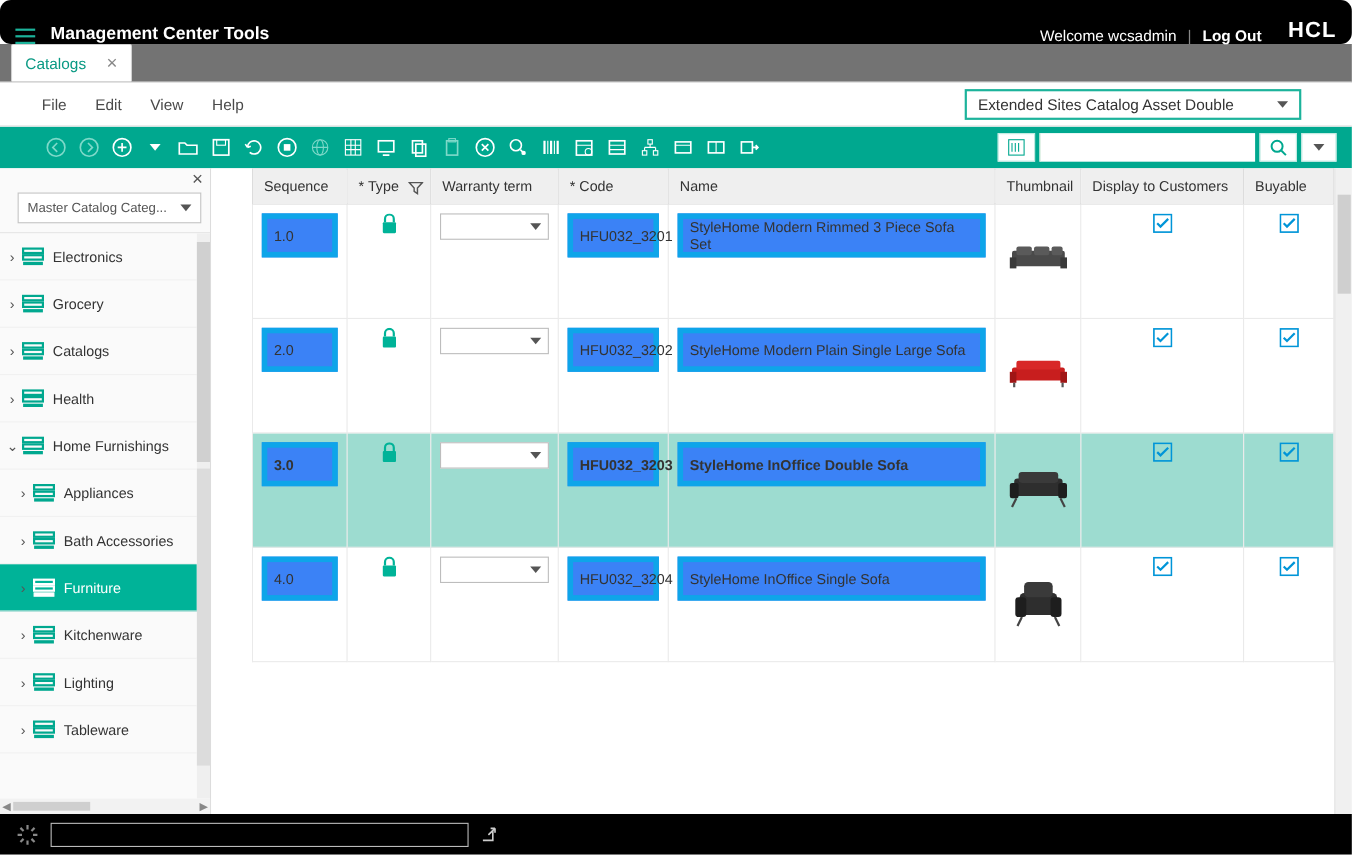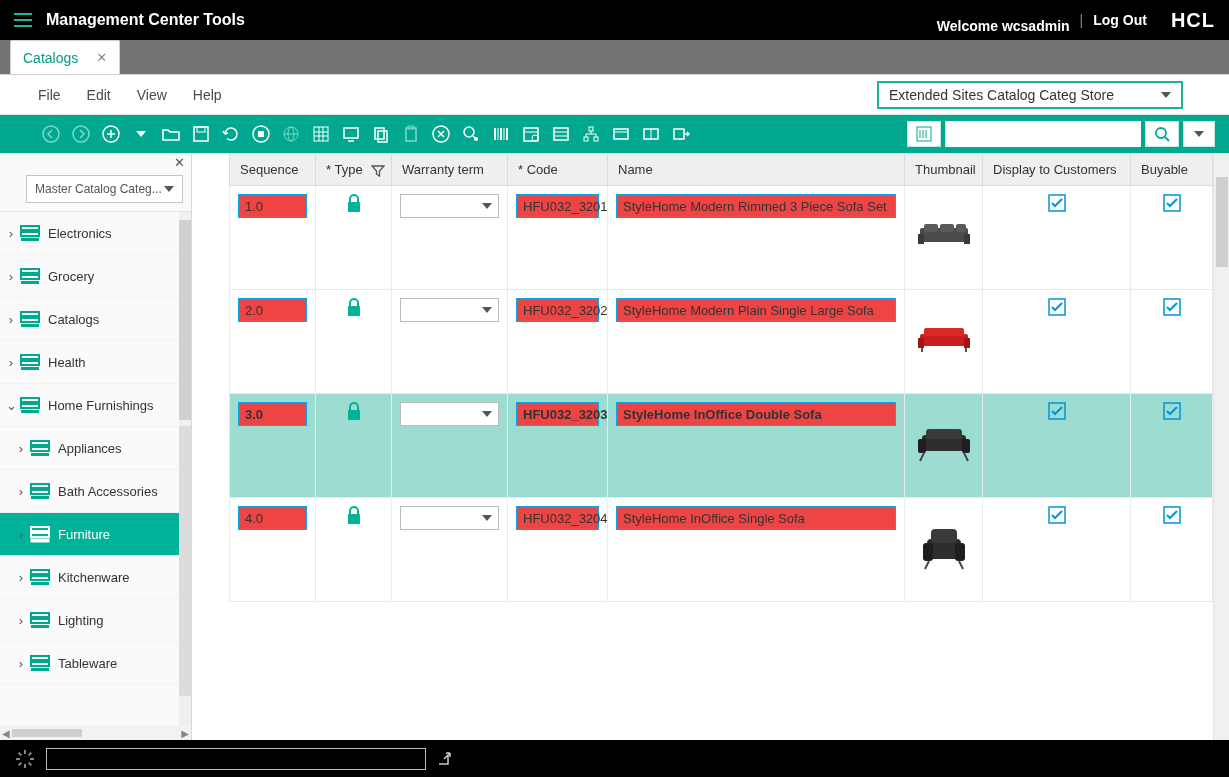--- a/index.html
+++ b/index.html
@@ -1,24 +1,24 @@
 <!DOCTYPE html>
 <html><head>
 <meta charset="utf-8">
 <style>
   * { box-sizing: border-box; margin: 0; padding: 0; }
   body { font-family: Arial, Helvetica, sans-serif; font-size: 13px; background:#fff; width:1229px; height:777px; overflow:hidden; position:relative;}
   
   
-  .topbar { height:40px; background:#000; color:#fff; display:flex; align-items:center; padding:0 14px; font-size:14px;}
+  .topbar { height:40px; background:#000; color:#fff; display:flex; align-items:flex-end; padding:0 14px; font-size:14px;border-radius:10px;}
   .hamburger { width:18px; height:14px; display:flex; flex-direction:column; justify-content:space-between; margin-right:14px;}
   .hamburger span { height:2px; background:#1cb39b;}
   .topbar-title { font-weight:bold; font-size:16px;}
   .topbar-spacer { flex:1;}
-  .topbar-welcome { font-weight:bold; margin-right:10px;margin-top:12px;}
+  .topbar-welcome { font-weight:normal; margin-right:10px;margin-top:12px;}
   .topbar-sep { color:#888; margin-right:10px;}
   .topbar-logout { font-weight:bold; margin-right:24px;}
   .brand { font-weight:bold; font-size:20px; letter-spacing:1px;}
 
   
   .tabstrip { height:35px; background:#737373; border-bottom:1px solid #d0d0d0; display:flex; align-items:flex-end; padding-left:10px;}
   .tab { height:34px; background:#fff; border:1px solid #d0d0d0; border-bottom:none; display:flex; align-items:center; padding:0 12px; gap:18px; border-radius:2px 2px 0 0;}
   .tab span.label { color:#099983; font-size:14px;}
   .tab .close { color:#888; font-size:13px;}
 
@@ -35,21 +35,21 @@
   .searchbox { width:196px; height:26px; border:none; border-left:1px solid #cfead9; padding:0 6px;}
   .search-btn { width:34px; height:26px; background:#fff; border:1px solid #bfe9e1; display:flex; align-items:center; justify-content:center; color:#00a88f;}
   .dropdown-btn { width:32px; height:26px; background:#fff; border:1px solid #bfe9e1; display:flex; align-items:center; justify-content:center; color:#333;}
 
   
   .main { display:flex; height:calc(100% - 40px - 35px - 40px - 38px - 37px);}
 
   
   .sidebar { width:192px; border-right:1px solid #d9d9d9; display:flex; flex-direction:column; background:#fafafa;}
   .side-close { height:18px; display:flex; justify-content:flex-end; padding-right:6px; align-items:center; color:#555;}
-  .cat-select { margin:4px 8px 8px 26px; height:28px; border:1px solid #c4c4c4; background:#fff; display:flex; align-items:center; justify-content:space-between; padding:0 8px; color:#555; font-size:12px;}
+  .cat-select { margin:4px 8px 8px 16px; height:28px; border:1px solid #c4c4c4; background:#fff; display:flex; align-items:center; justify-content:space-between; padding:0 8px; color:#555; font-size:12px;}
   .tree-wrap { flex:1; overflow:hidden; position:relative; border-top:1px solid #e5e5e5;}
   .tree { position:absolute; left:0; right:12px; top:0; bottom:0; overflow:hidden;}
   .tree-scroll { position:absolute; right:0; top:0; width:12px; height:100%; background:#efefef;}
   .tree-scroll-thumb { position:absolute; right:0; top:8px; width:12px; height:200px; background:#d0d0d0;}
   .tree-scroll-thumb2 { position:absolute; right:0; top:214px; width:12px; height:270px; background:#dcdcdc;}
   .tree-item { height:43px; display:flex; align-items:center; padding-left:6px; color:#333; font-size:13px; border-bottom:1px solid #f1f1f1;}
   .tree-item .exp { width:10px; text-align:center; color:#555; margin-right:4px;}
   .tree-item.sub { padding-left:16px;}
   .tree-item.selected { background:#00b398; color:#fff;}
   .tree-item.selected .cat-id line, .tree-item.selected .cat-id rect { stroke:#fff;}
@@ -63,21 +63,21 @@
   .expand-icon { margin-left:auto; color:#555;}
   
   .grid-wrap { flex:1; display:flex; position:relative;padding-left:37px;}
   .grid { flex:1; overflow:hidden;}
   .grid-scroll { width:16px; background:#f0f0f0; border-left:1px solid #e4e4e4; position:relative;}
   .grid-scroll-thumb { position:absolute; top:24px; left:2px; width:12px; height:90px; background:#cfcfcf;}
   
   table.datagrid { width:100%; border-collapse:collapse; table-layout:fixed;}
   .datagrid th { background:#efefef; border:1px solid #dcdcdc; text-align:left; padding:8px 10px; font-weight:normal; color:#333; font-size:13px; height:32px; position:relative;}
   .datagrid td { border:1px solid #eaeaea; padding:8px 8px; vertical-align:top; height:104px;}
-  .input-cell { border:1px solid #0ea5e9; background:#ef4444; height:24px; padding:2px 6px; font-size:13px; color:#333; width:100%; display:flex; align-items:center;}
+  .input-cell { border:5px solid #0ea5e9; background:#3b82f6; height:40px; padding:2px 6px; font-size:13px; color:#333; width:100%; display:flex; align-items:center;}
   .dd-cell { border:1px solid #bdbdbd; background:#fff; height:24px; width:100%; display:flex; align-items:center; justify-content:flex-end; padding:0 6px;}
   .lock-cell { display:flex; align-items:flex-start; justify-content:center;}
   .check-cell { display:flex; align-items:flex-start; justify-content:center;}
   .thumb-cell { display:flex; align-items:center; justify-content:center; height:80px;}
   tr.row-selected td { background:#9ddcd0;font-weight:bold;}
   
   .status-row { height:24px; border-top:1px solid #e0e0e0; padding:4px 10px; color:#8a8a8a; font-size:12px;}
 
   
   .bottombar { height:37px; background:#000; display:flex; align-items:center; padding:0 14px; gap:10px;}
@@ -112,21 +112,21 @@
   </div>
 </div>
 
 <div class="menubar">
   <span>File</span>
   <span>Edit</span>
   <span>View</span>
   <span>Help</span>
   <div class="menubar-spacer"></div>
   <div class="store-select">
-    <span>Extended Sites Catalog Categ Store</span>
+    <span>Extended Sites Catalog Asset Double</span>
     <span class="chev"></span>
   </div>
 </div>
 
 <div class="toolbar">
   <div class="tbicon">
       <svg width="20" height="20">
         <circle cx="10" cy="10" r="8" fill="none" stroke="#7ed9c9" stroke-width="1.5"></circle>
         <path d="M11 6l-4 4 4 4" fill="none" stroke="#7ed9c9" stroke-width="1.5"></path>
       </svg>

